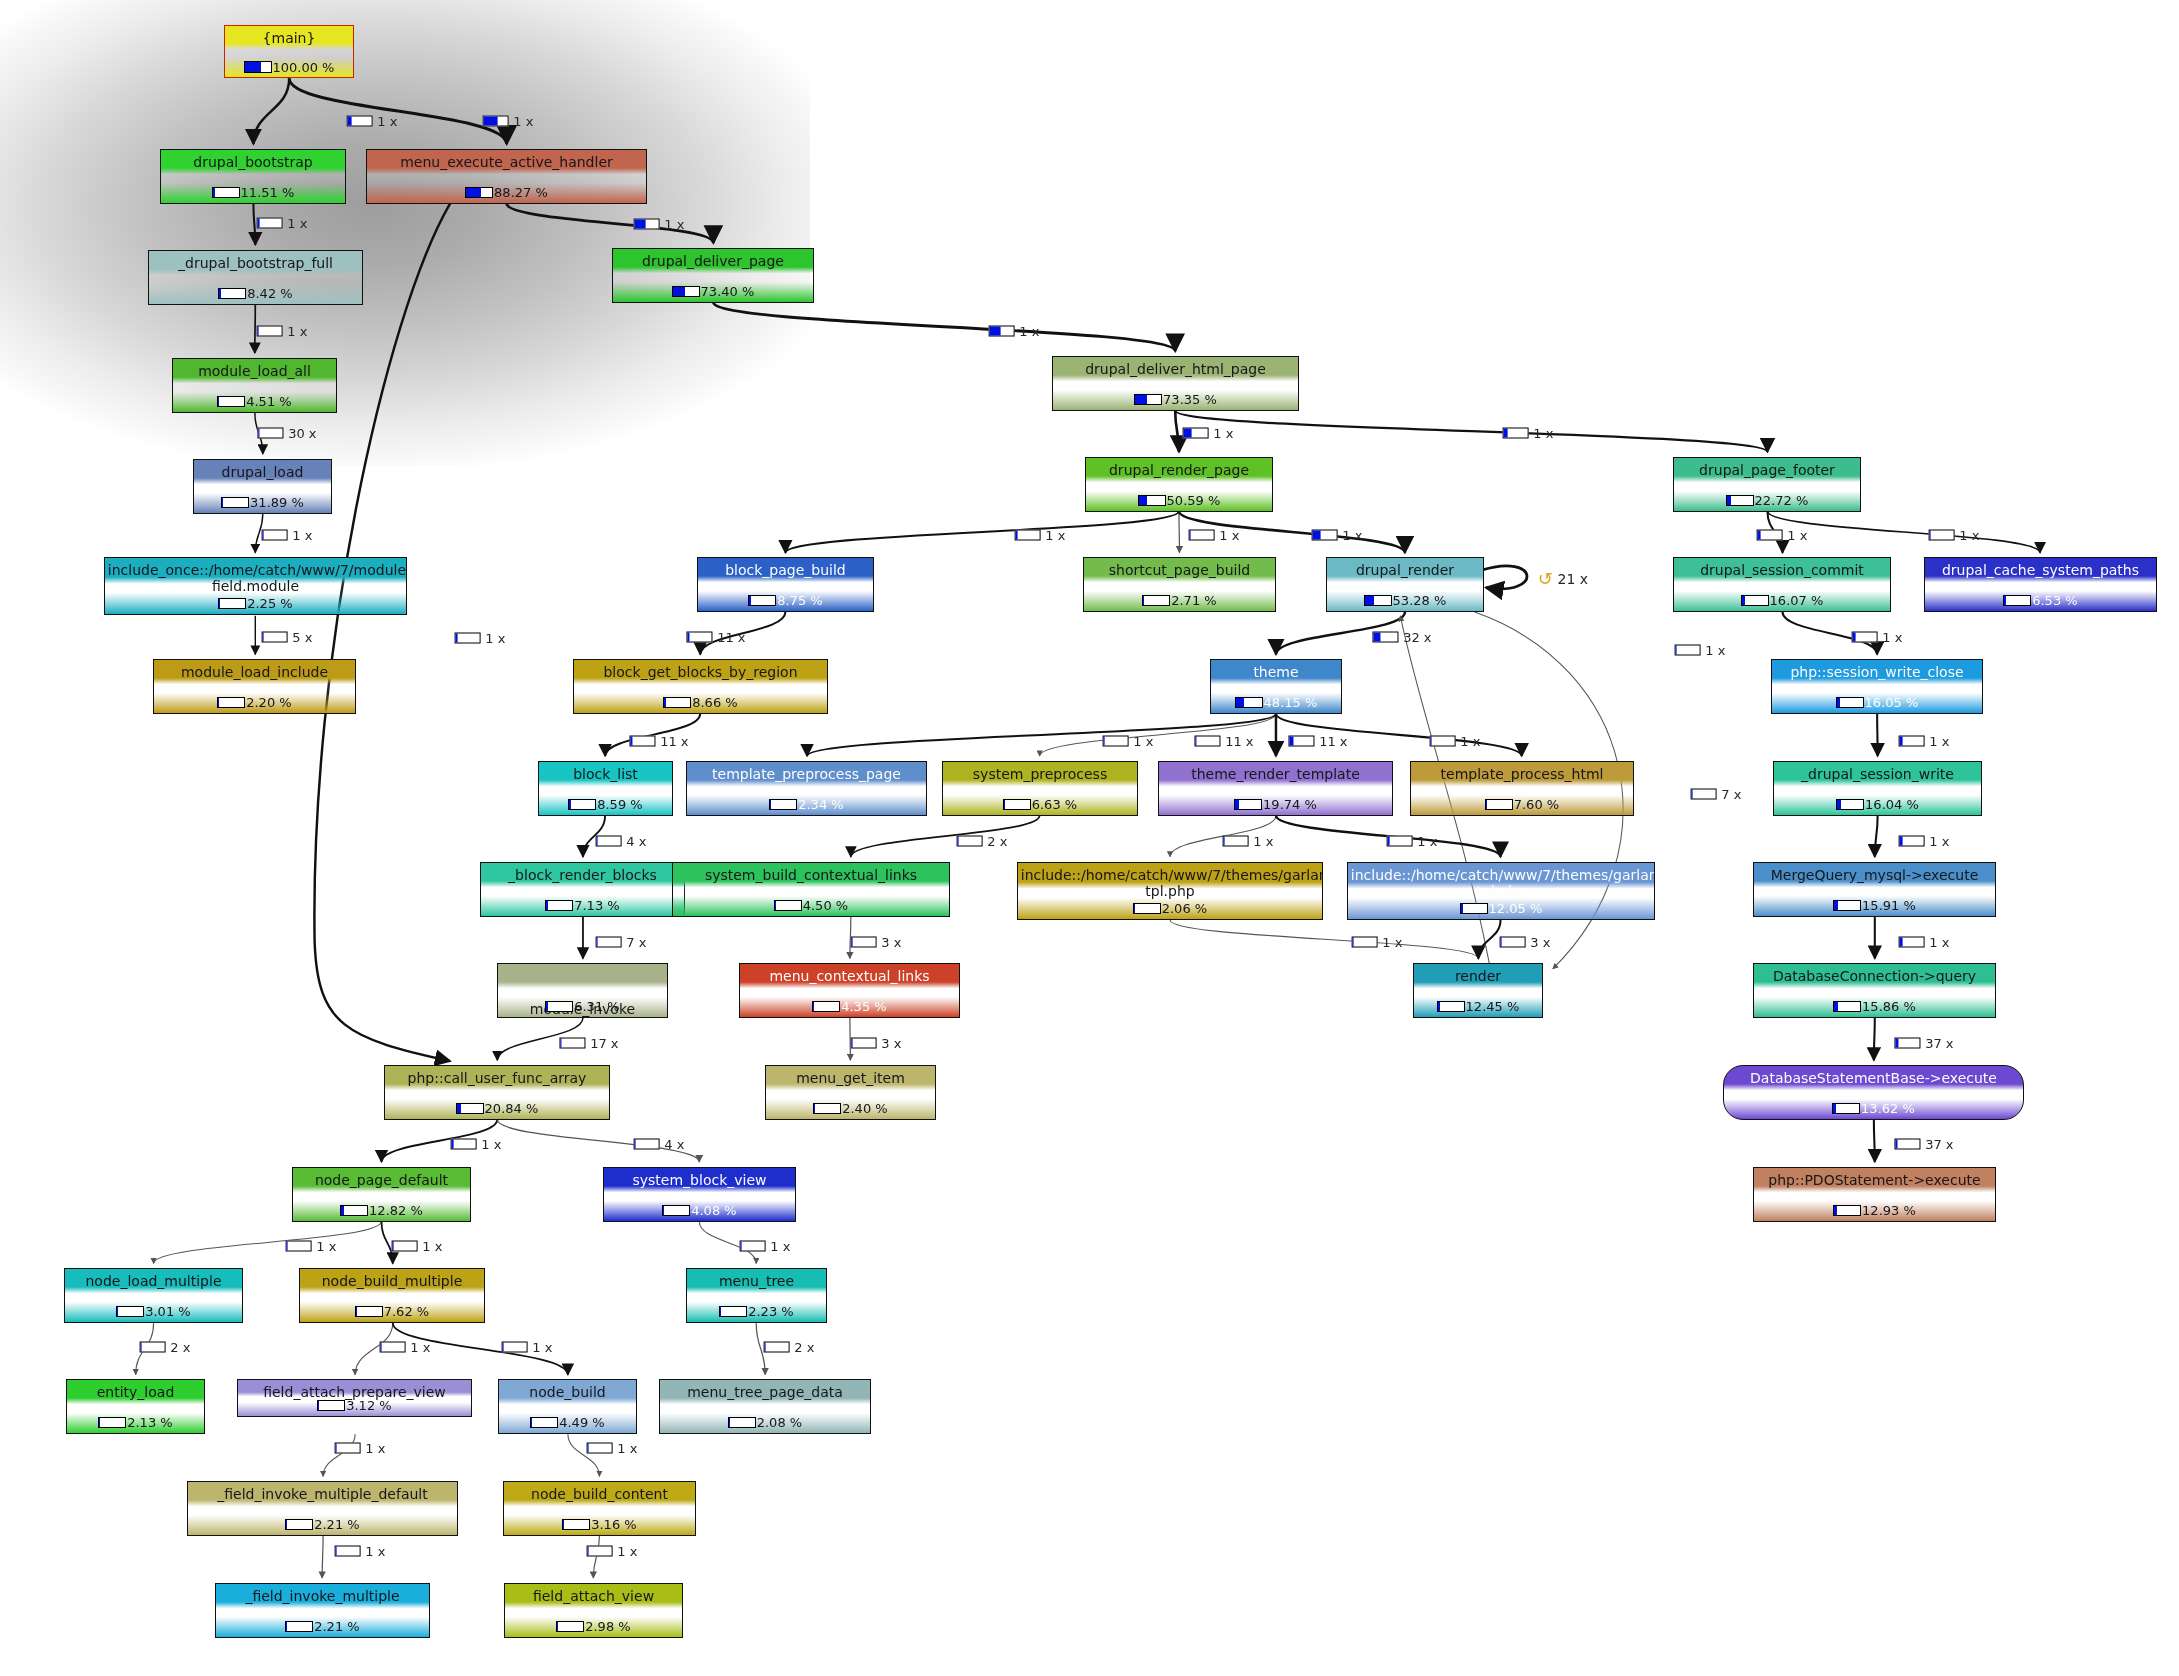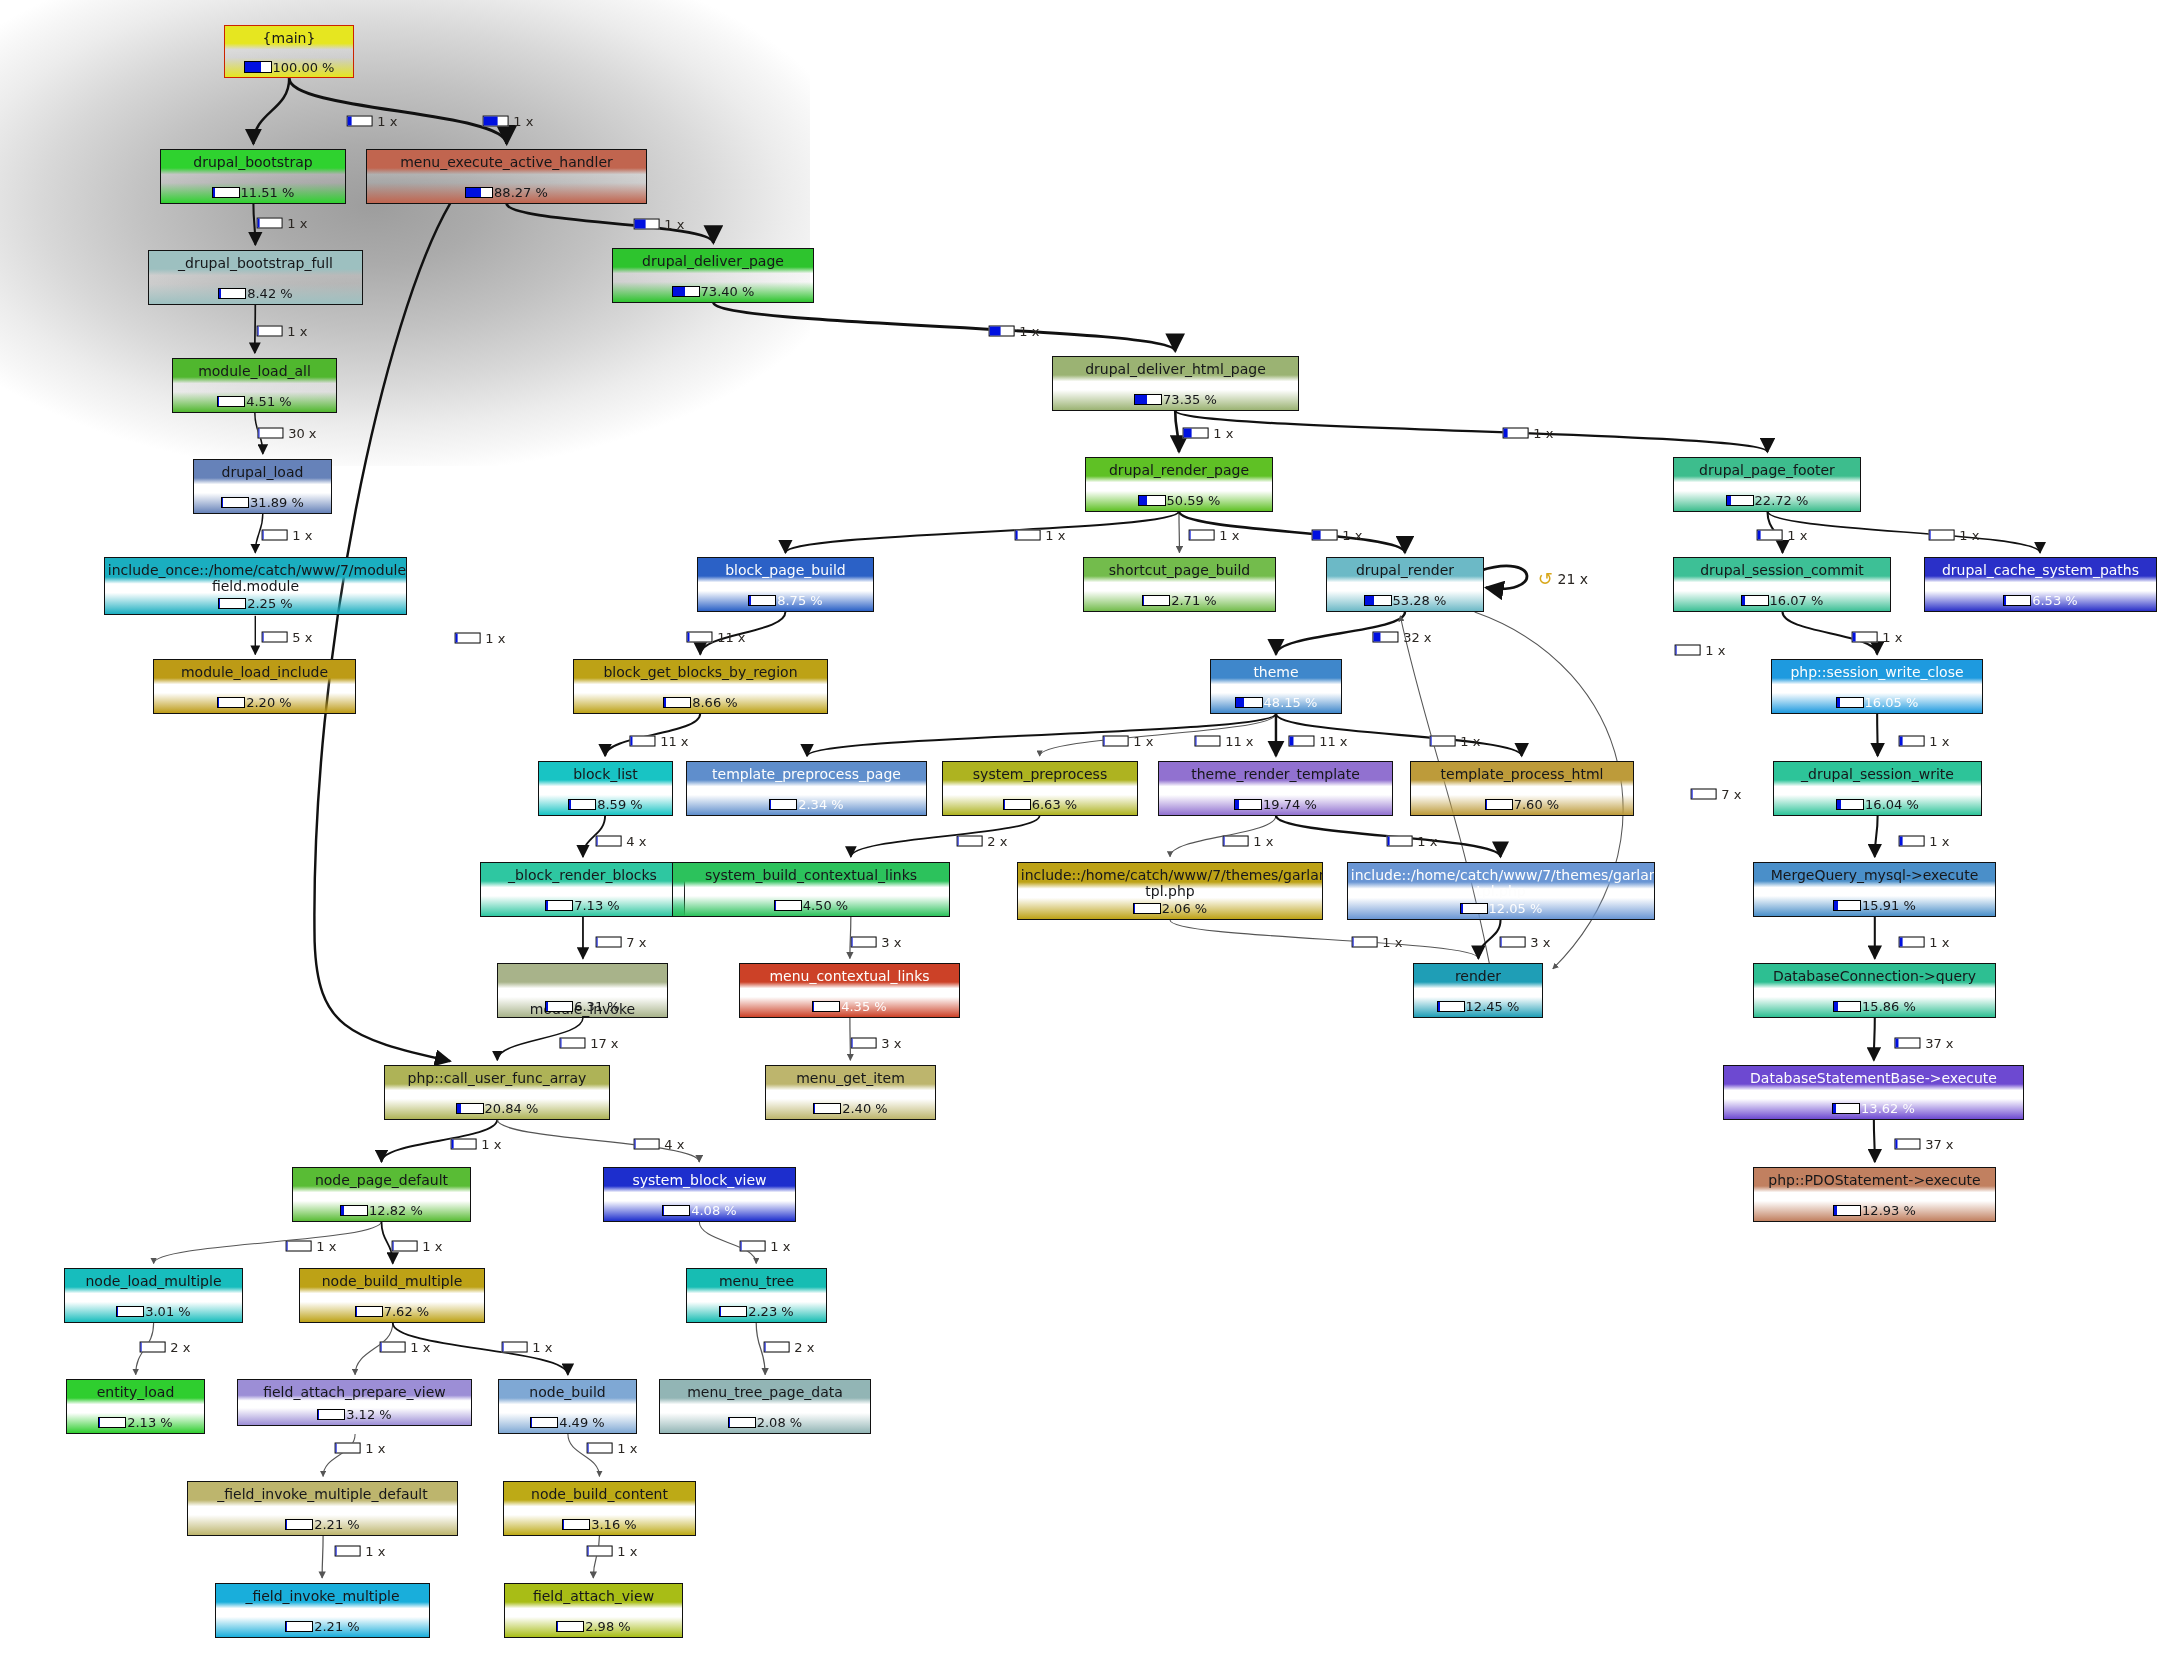--- a/index.html
+++ b/index.html
@@ -468,21 +468,21 @@
       </div>
       <div class="node" style="left: 765px; top: 1065px; width: 171px; height: 55px; background: linear-gradient(rgb(189, 181, 109) 0%, rgb(189, 181, 109) 34%, rgba(255, 255, 255, 0.13) 46%, rgba(255, 255, 255, 0.05) 62%, rgb(189, 181, 109) 100%); border-color: rgb(17, 17, 17);">
         <div class="nlabel">menu_get_item</div>
         <div class="metric">
           <span class="bar">
             <i style="width: 2%; background: rgb(0, 16, 224);"></i>
           </span>
           <span class="pct">2.40 %</span>
         </div>
       </div>
-      <div class="node light" style="left: 1723px; top: 1065px; width: 301px; height: 55px; background: linear-gradient(rgb(109, 73, 209) 0%, rgb(109, 73, 209) 34%, rgba(255, 255, 255, 0.13) 46%, rgba(255, 255, 255, 0.05) 62%, rgb(109, 73, 209) 100%); border-color: rgb(17, 17, 17);">
+      <div class="node light" style="left: 1723px; top: 1065px; width: 301px; height: 55px; background: linear-gradient(rgb(109, 73, 209) 0%, rgb(109, 73, 209) 34%, rgba(255, 255, 255, 0.13) 46%, rgba(255, 255, 255, 0.05) 62%, rgb(109, 73, 209) 100%); border-color: rgb(17, 17, 17); border-radius: 20px;">
         <div class="nlabel">DatabaseStatementBase-&gt;execute</div>
         <div class="metric">
           <span class="bar">
             <i style="width: 11%; background: rgb(0, 16, 224);"></i>
           </span>
           <span class="pct">13.62 %</span>
         </div>
       </div>
       <div class="node" style="left: 292px; top: 1167px; width: 179px; height: 55px; background: linear-gradient(rgb(89, 188, 53) 0%, rgb(89, 188, 53) 34%, rgba(255, 255, 255, 0.13) 46%, rgba(255, 255, 255, 0.05) 62%, rgb(89, 188, 53) 100%); border-color: rgb(17, 17, 17);">
         <div class="nlabel">node_page_default</div>
@@ -540,21 +540,21 @@
       </div>
       <div class="node" style="left: 66px; top: 1379px; width: 139px; height: 55px; background: linear-gradient(rgb(47, 206, 47) 0%, rgb(47, 206, 47) 34%, rgba(255, 255, 255, 0.13) 46%, rgba(255, 255, 255, 0.05) 62%, rgb(47, 206, 47) 100%); border-color: rgb(17, 17, 17);">
         <div class="nlabel">entity_load</div>
         <div class="metric">
           <span class="bar">
             <i style="width: 2%; background: rgb(0, 16, 224);"></i>
           </span>
           <span class="pct">2.13 %</span>
         </div>
       </div>
-      <div class="node" style="left: 237px; top: 1379px; width: 235px; height: 47px; background: linear-gradient(rgb(156, 142, 214) 0%, rgb(156, 142, 214) 34%, rgba(255, 255, 255, 0.13) 46%, rgba(255, 255, 255, 0.05) 62%, rgb(156, 142, 214) 100%); border-color: rgb(17, 17, 17);">
+      <div class="node" style="left: 237px; top: 1379px; width: 235px; height: 38px; background: linear-gradient(rgb(156, 142, 214) 0%, rgb(156, 142, 214) 34%, rgba(255, 255, 255, 0.13) 46%, rgba(255, 255, 255, 0.05) 62%, rgb(156, 142, 214) 100%); border-color: rgb(17, 17, 17);">
         <div class="nlabel">field_attach_prepare_view</div>
         <div class="metric">
           <span class="bar">
             <i style="width: 2%; background: rgb(0, 16, 224);"></i>
           </span>
           <span class="pct">3.12 %</span>
         </div>
       </div>
       <div class="node" style="left: 498px; top: 1379px; width: 139px; height: 55px; background: linear-gradient(rgb(127, 168, 212) 0%, rgb(127, 168, 212) 34%, rgba(255, 255, 255, 0.13) 46%, rgba(255, 255, 255, 0.05) 62%, rgb(127, 168, 212) 100%); border-color: rgb(17, 17, 17);">
         <div class="nlabel">node_build</div>

